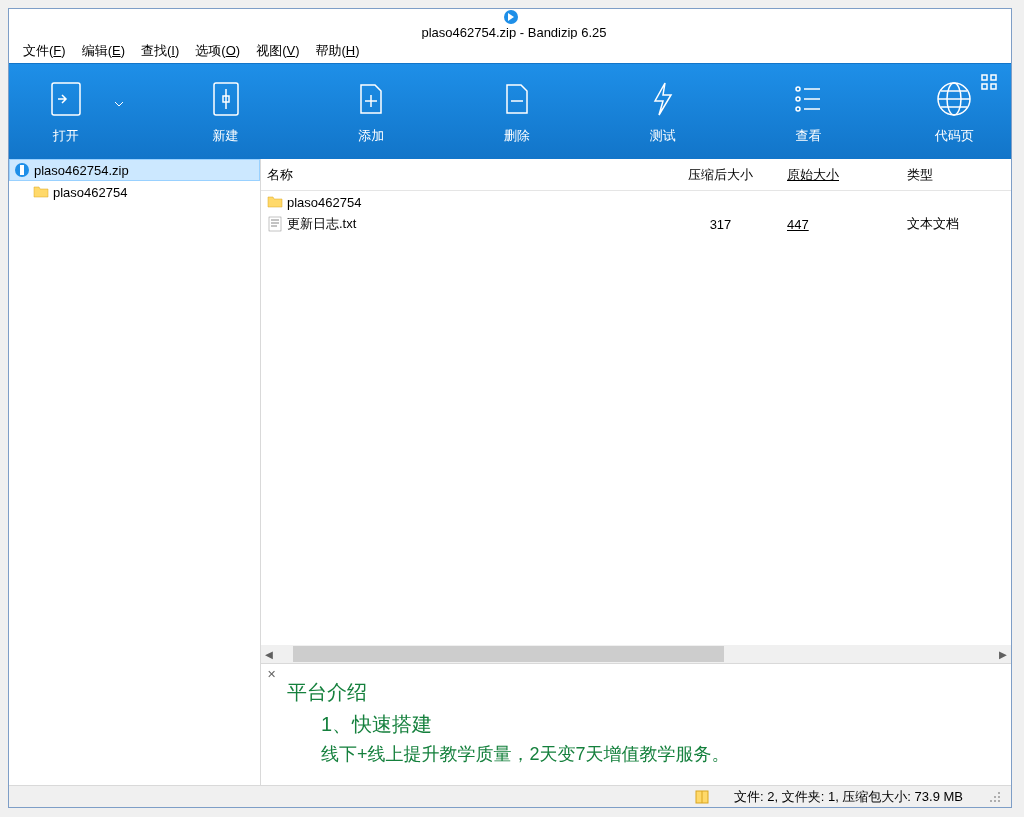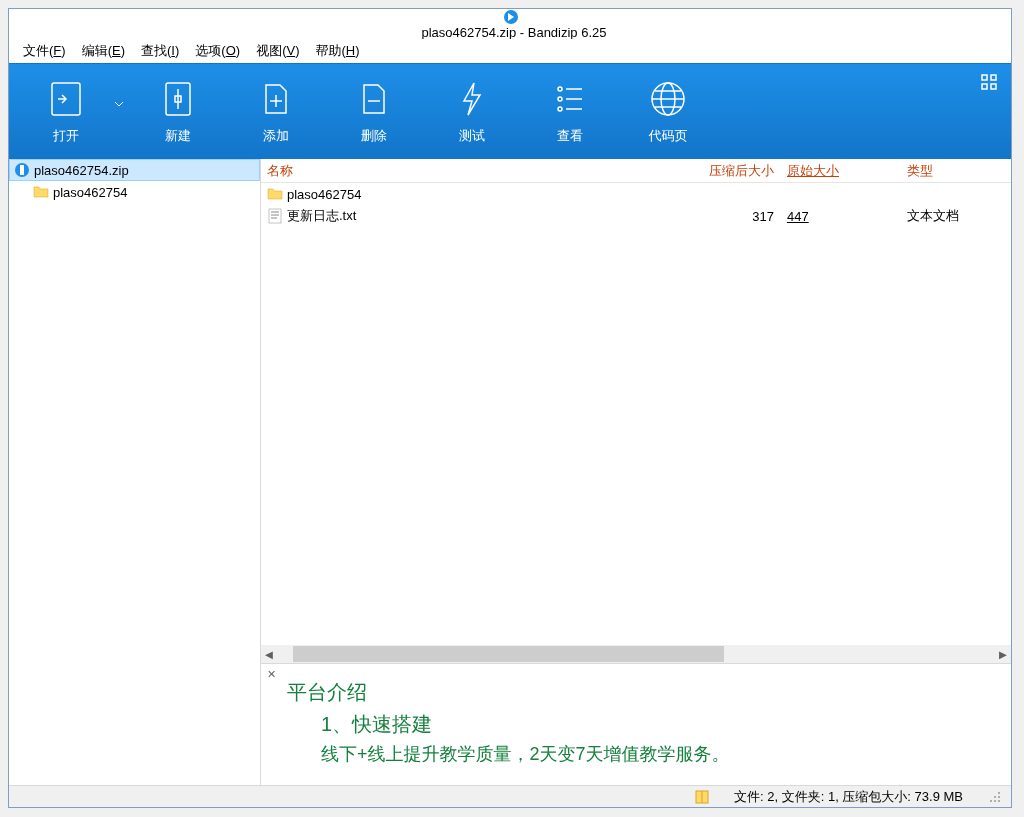--- a/index.html
+++ b/index.html
@@ -6,37 +6,37 @@
 body { font-family: "Microsoft YaHei", "Segoe UI", sans-serif; font-size: 13px; background: #f0f0f0; width: 1024px; height: 817px; overflow: hidden; }
 .window { width: 1004px; height: 800px; background: #fff; border: 1px solid #7e9ec7; margin: 8px; display: flex; flex-direction: column; position: relative; }
 .titlebar { height: 30px; background: #fff; display: flex; align-items: center; padding: 0 0 0 8px; flex-direction: column; }
 .titlebar-icon { width: 16px; height: 16px; margin-right: 6px; }
 .titlebar-text { flex: 1; font-size: 13px; color: #000; }
 .win-controls { display: flex; height: 30px; }
 .win-btn { width: 46px; height: 30px; display: flex; align-items: center; justify-content: center; cursor: pointer; }
 .menubar { height: 24px; display: flex; align-items: center; padding: 0 8px; gap: 4px; font-size: 13px; background: #fff; }
 .menu-item { padding: 2px 6px; cursor: pointer; }
 .menu-item u { text-decoration: underline; }
-.toolbar { height: 96px; background: linear-gradient(#1e8fe8, #1275c9); display: flex; align-items: center; padding: 0 8px; border-top: 1px solid #1275c9; position: relative; }
+.toolbar { height: 96px; background: linear-gradient(#1e8fe8, #1275c9); display: flex; align-items: center; padding: 0 8px; border-top: 1px solid #1275c9; position: relative; gap: 48px; }
 .tool-btn { width: 98px; height: 96px; display: flex; flex-direction: column; align-items: center; justify-content: center; color: #fff; cursor: pointer; gap: 8px; position: relative; }
 .tool-btn .icon-wrap { height: 40px; display: flex; align-items: center; justify-content: center; }
 .tool-label { font-size: 13px; }
 .tool-btn .dropdown-arrow { position: absolute; right: 6px; top: 38px; }
 .tool-btn.with-dd { width: 112px; padding-right: 14px; }
 .corner-icon { position: absolute; top: 10px; right: 14px; }
 .content { flex: 1; display: flex; min-height: 0; }
 .tree-panel { width: 252px; border-right: 1px solid #d9d9d9; background: #fff; overflow: auto; }
 .tree-row { display: flex; align-items: center; height: 22px; padding-left: 4px; cursor: pointer; gap: 4px; }
 .tree-row.selected { background: #cce8ff; border: 1px solid #99d1ff; }
 .tree-row.child { padding-left: 24px; }
 .list-panel { flex: 1; display: flex; flex-direction: column; min-height: 0; }
-.col-headers { height: 24px; display: flex; align-items: center; border-bottom: 1px solid #e5e5e5; font-size: 13px; color: #c2410c; background: #fff; }
+.col-headers { height: 32px; display: flex; align-items: center; border-bottom: 1px solid #e5e5e5; font-size: 13px; color: #000000; background: #fff; }
 .col { padding: 0 6px; border-right: 1px solid transparent; }
 .col-name { width: 400px; }
-.col-comp { width: 120px; text-align: right; }
+.col-comp { width: 120px; text-align: center; }
 .col-orig { width: 120px; text-align: left; text-decoration: underline; }
 .col-type { flex: 1; }
 .file-rows { flex: 1; background: #fff; overflow: auto; }
 .file-row { height: 22px; display: flex; align-items: center; cursor: pointer; }
 .file-row .col-name { display: flex; align-items: center; gap: 4px; }
 .hscroll { height: 18px; background: #f0f0f0; display: flex; align-items: center; }
 .hscroll-track { flex: 1; height: 16px; background: #f0f0f0; position: relative; }
 .hscroll-thumb { position: absolute; left: 16px; width: 60%; height: 16px; background: #cdcdcd; }
 .hscroll-arrow { width: 16px; height: 16px; display: flex; align-items: center; justify-content: center; color: #606060; }
 .preview { height: 122px; border-top: 1px solid #d9d9d9; background: #fff; padding: 6px 10px; position: relative; overflow: hidden; }

